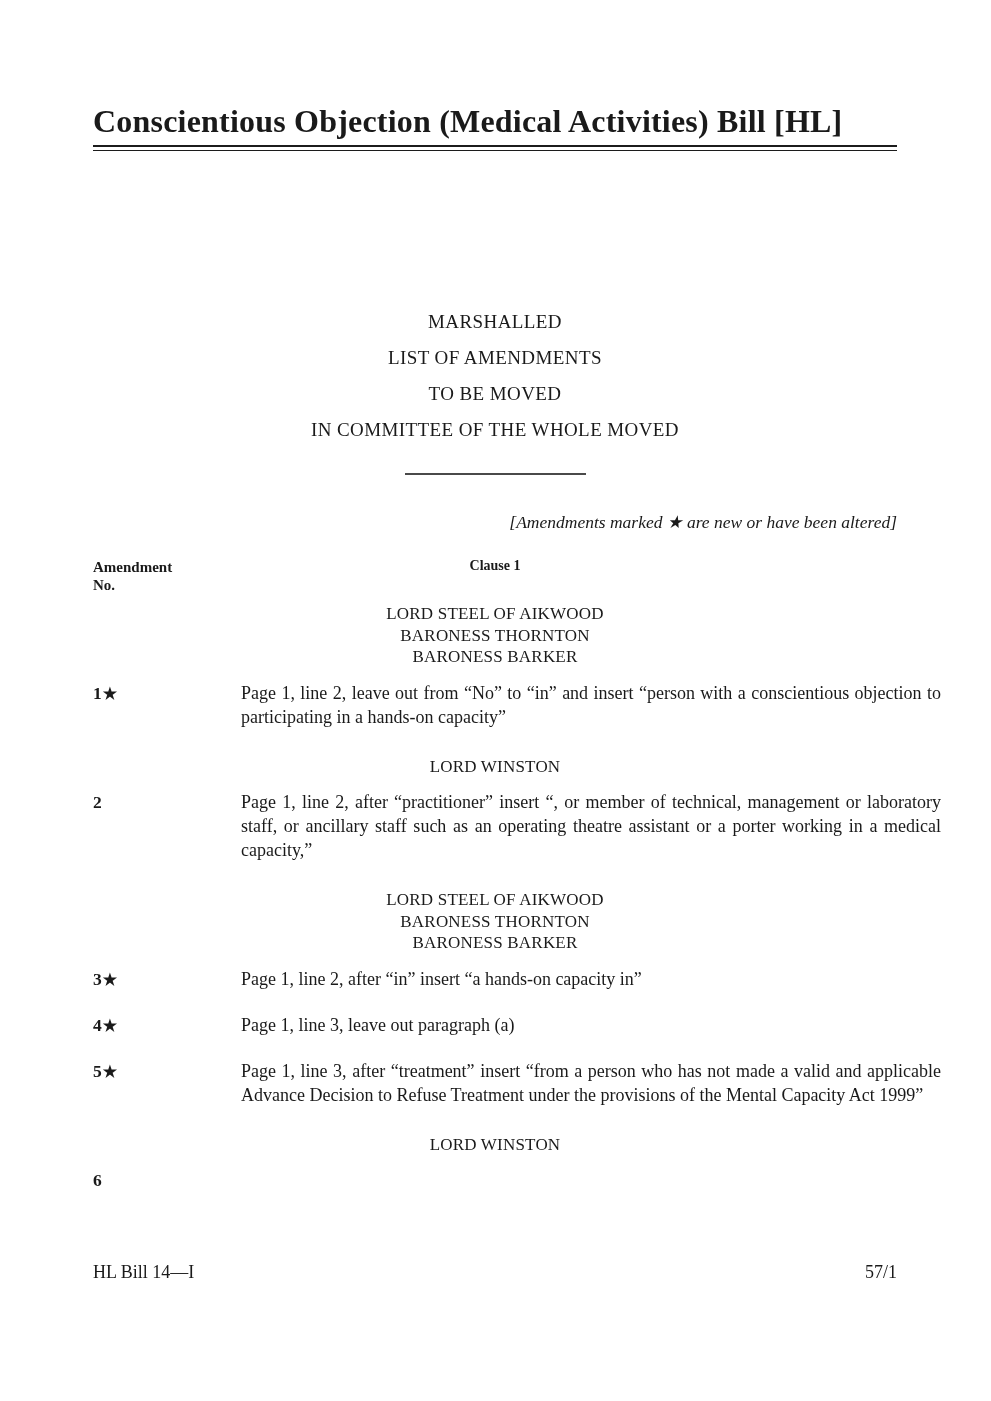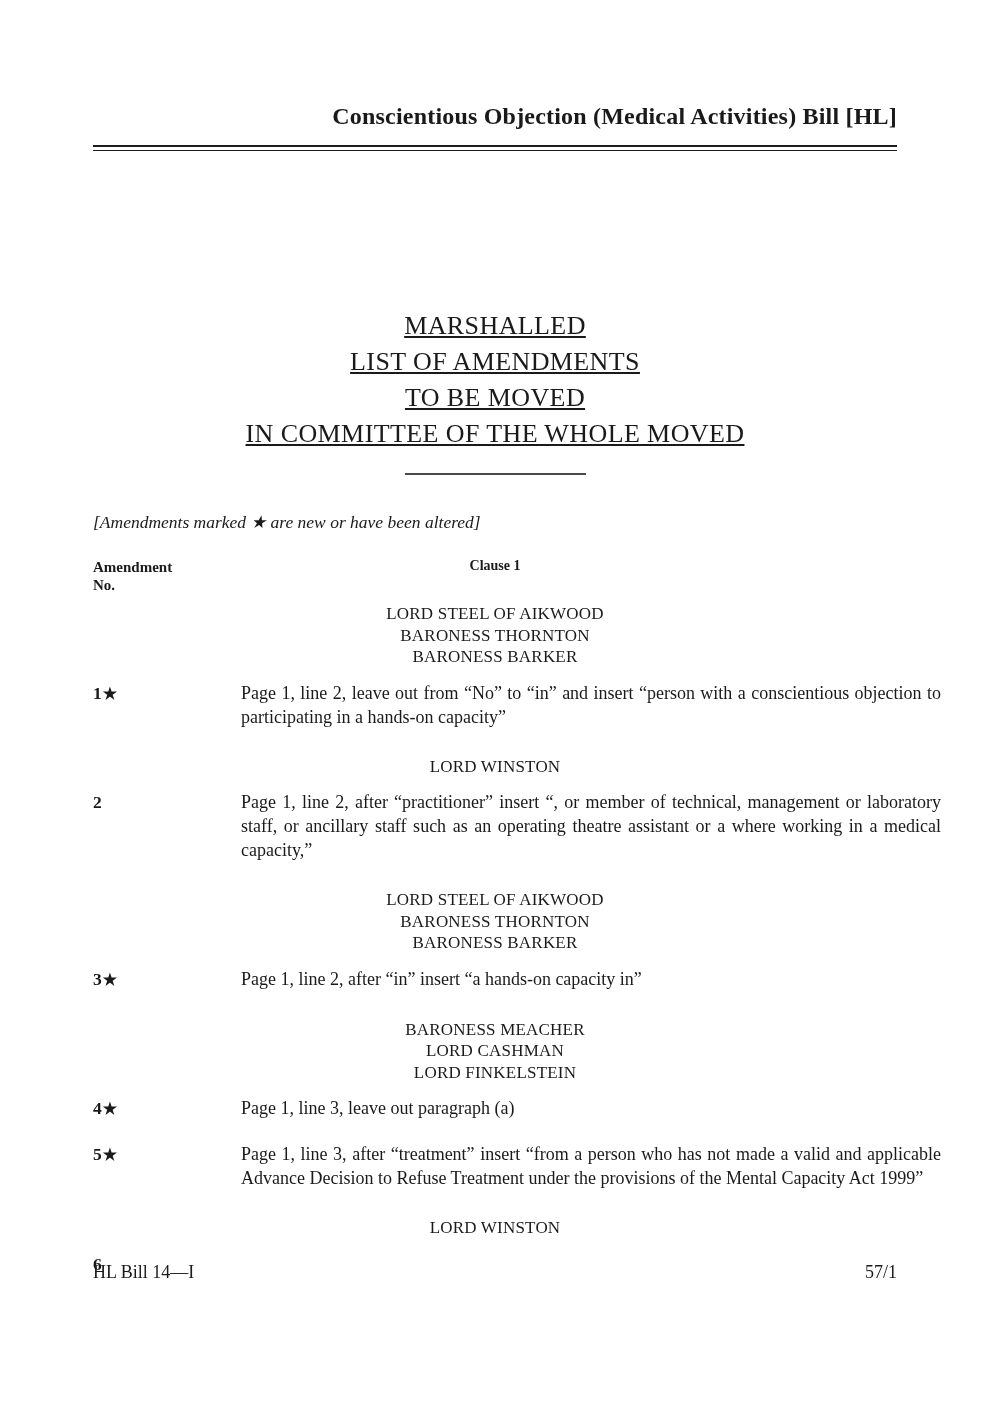--- a/index.html
+++ b/index.html
@@ -6,42 +6,42 @@
   .page {
     position:relative;
     width:991px; height:1401px;
     background:#ffffff;
     color:#1a1a1a;
     font-family:"Liberation Serif", serif;
     overflow:hidden;
   }
   .doc-title {
     position:absolute; top:103px; left:93px; width:804px;
-    text-align:right; font-size:24px; font-weight:bold;
+    text-align:left; font-size:32px; font-weight:bold;
     letter-spacing:0.2px; white-space:nowrap;
   }
   .title-rule {
     position:absolute; top:145px; left:93px; width:804px; height:3px;
     border-top:2.5px solid #1c1c1c; border-bottom:1.6px solid #1c1c1c;
   }
   .center-heading {
     position:absolute; left:93px; width:804px;
-    text-align:center; font-size:26px; letter-spacing:0.4px;text-decoration:underline;
+    text-align:center; font-size:19px; letter-spacing:0.4px;
   }
   .h-marshalled { top:311px; }
   .h-list      { top:347px; }
   .h-moved     { top:383px; }
   .h-committee { top:419px; }
   .mid-divider {
     position:absolute; top:473px; left:405px; width:181px; height:0;
     border-top:2px solid #4a4a4a;
   }
   .notice {
     position:absolute; top:512px; left:93px; width:804px;
-    text-align:left; font-style:italic; font-size:17.5px;
+    text-align:right; font-style:italic; font-size:17.5px;
   }
   .main { position:absolute; top:556px; left:93px; width:804px; }
   .clause-row { position:relative; height:20px;font-family:Liberation Serif, serif; }
   .amendment-no-label {
     position:absolute; left:0; top:2px;
     font-weight:bold; font-size:15px; line-height:18px;
   }
   .clause-heading {
     text-align:center; font-weight:bold; font-size:14px; line-height:20px;
   }
@@ -105,38 +105,33 @@
     <div class="amendment">
       <div class="num"><span>1</span><span class="star">★</span></div>
       <div class="text">Page 1, line 2, leave out from “No” to “in” and insert “person with a conscientious objection to participating in a hands-on capacity”</div>
     </div>
 
     <div class="sponsors">
       <div>LORD WINSTON</div>
     </div>
     <div class="amendment">
       <div class="num"><span>2</span><span class="star"></span></div>
-      <div class="text">Page 1, line 2, after “practitioner” insert “, or member of technical, management or laboratory staff, or ancillary staff such as an operating theatre assistant or a where working in a medical capacity,”</div>
+      <div class="text">Page 1, line 2, after “practitioner” insert “, or member of technical, management or laboratory staff, or ancillary staff such as an operating theatre assistant or a porter working in a medical capacity,”</div>
     </div>
 
     <div class="sponsors">
       <div>LORD STEEL OF AIKWOOD</div>
       <div>BARONESS THORNTON</div>
       <div>BARONESS BARKER</div>
     </div>
     <div class="amendment">
       <div class="num"><span>3</span><span class="star">★</span></div>
       <div class="text">Page 1, line 2, after “in” insert “a hands-on capacity in”</div>
     </div>
 
-    <div class="sponsors">
-      <div>BARONESS MEACHER</div>
-      <div>LORD CASHMAN</div>
-      <div>LORD FINKELSTEIN</div>
-    </div>
     <div class="amendment">
       <div class="num"><span>4</span><span class="star">★</span></div>
       <div class="text">Page 1, line 3, leave out paragraph (a)</div>
     </div>
     <div class="amendment">
       <div class="num"><span>5</span><span class="star">★</span></div>
       <div class="text">Page 1, line 3, after “treatment” insert “from a person who has not made a valid and applicable Advance Decision to Refuse Treatment under the provisions of the Mental Capacity Act 1999”</div>
     </div>
 
     <div class="sponsors">

